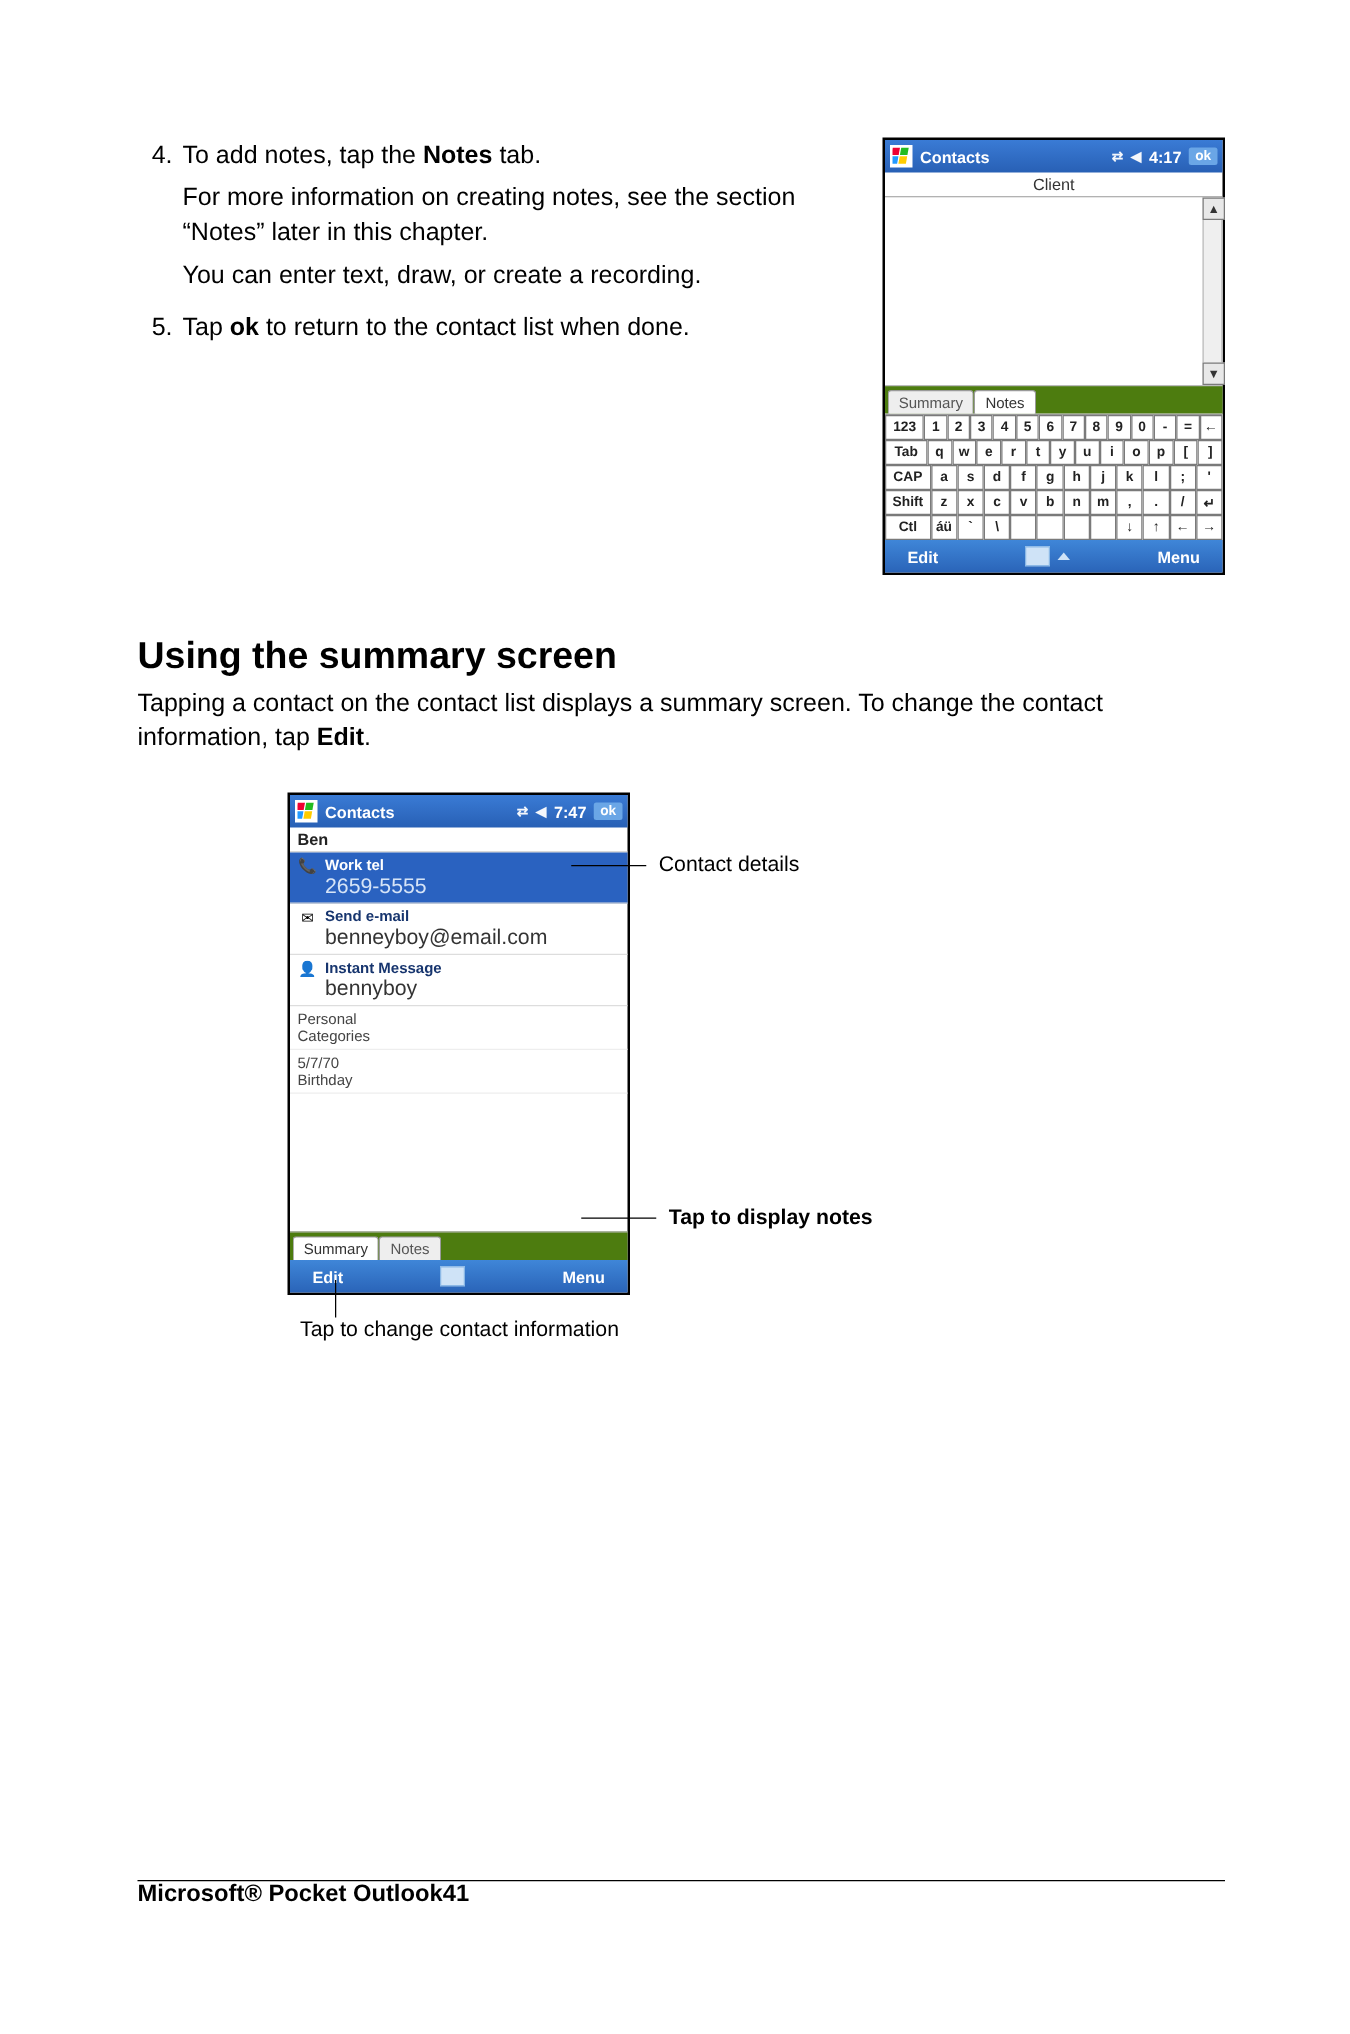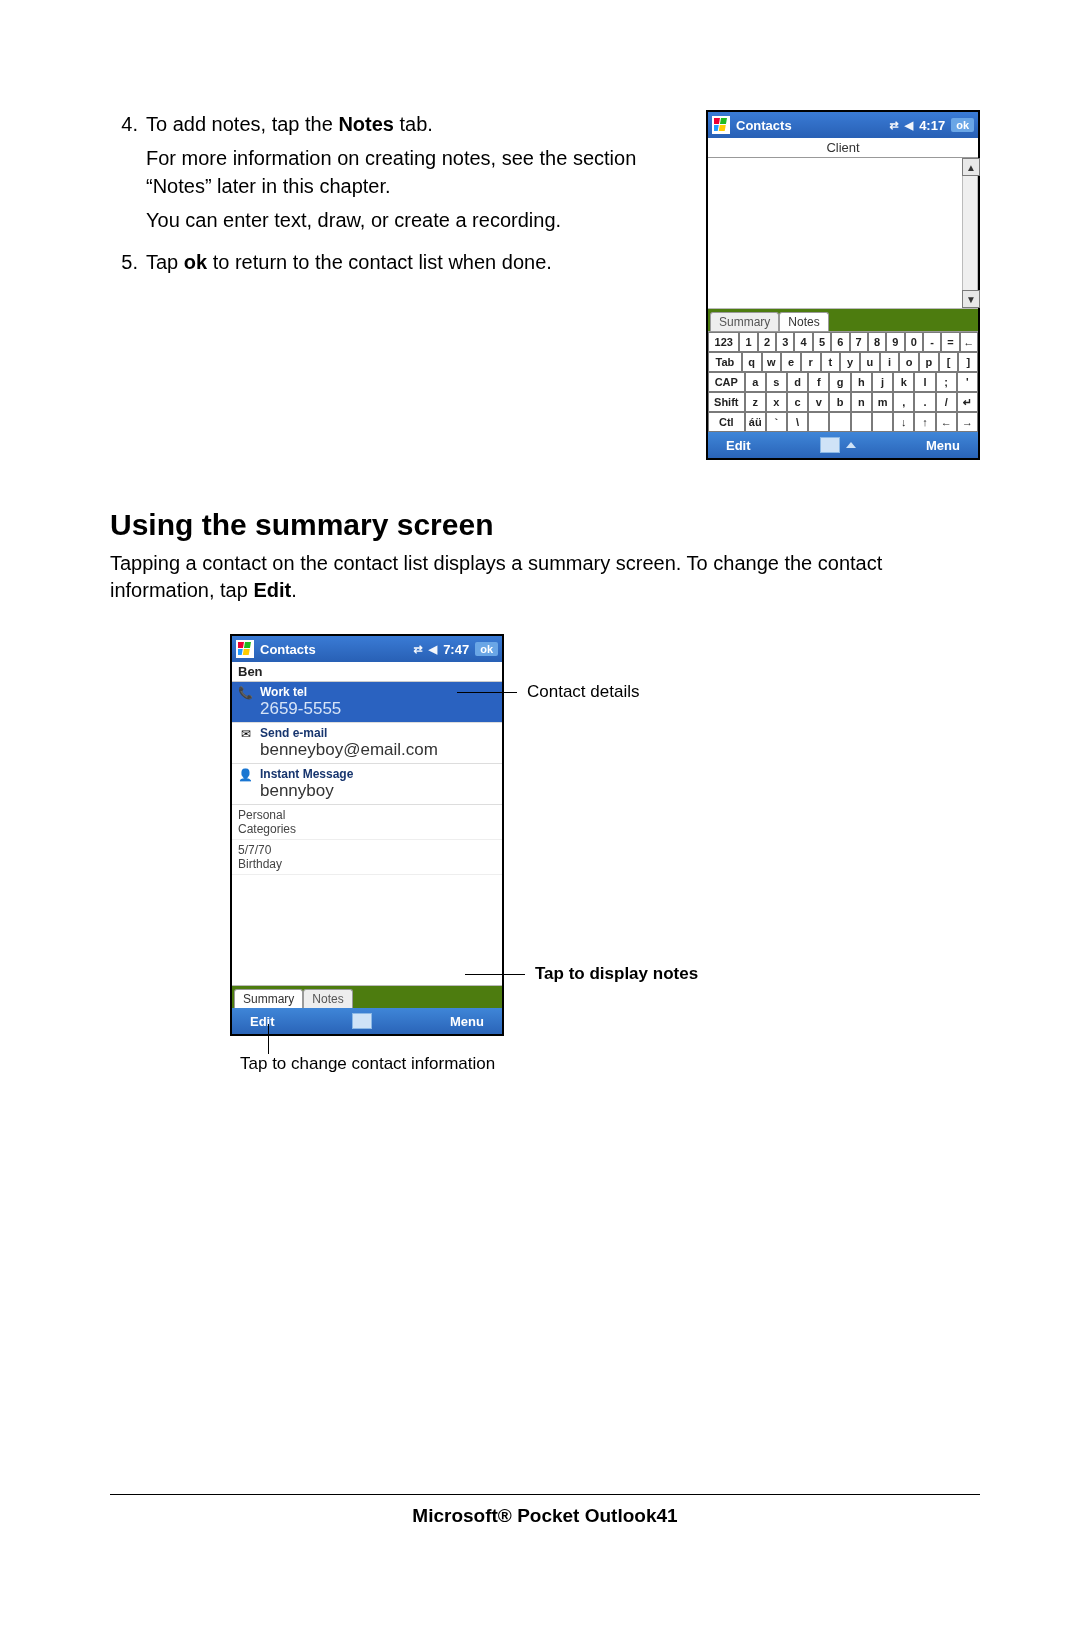--- a/index.html
+++ b/index.html
@@ -243,23 +243,22 @@
   .callout-right2 .hline { width: 60px; height: 1px; left: -70px; top: 10px; position:absolute; background:#000;}
   .callout-bottom { left: 130px; top: 420px; }
   .callout-bottom .vline { width:1px; height: 30px; left: 28px; top: -30px; position:absolute; background:#000;}
 
   .footer {
     position: absolute;
     left: 110px;
     bottom: 100px;
     width: 870px;
     border-top: 1px solid #000;
-    padding-top: 10px;
-    display: flex;
-    justify-content: center;
+    display: flex;
+    justify-content: flex-start;
     font-size: 19px;
     font-weight: bold;
   }
 </style>
 </head>
 <body>
 
 <div class="page">
 
   <div class="top-section">

